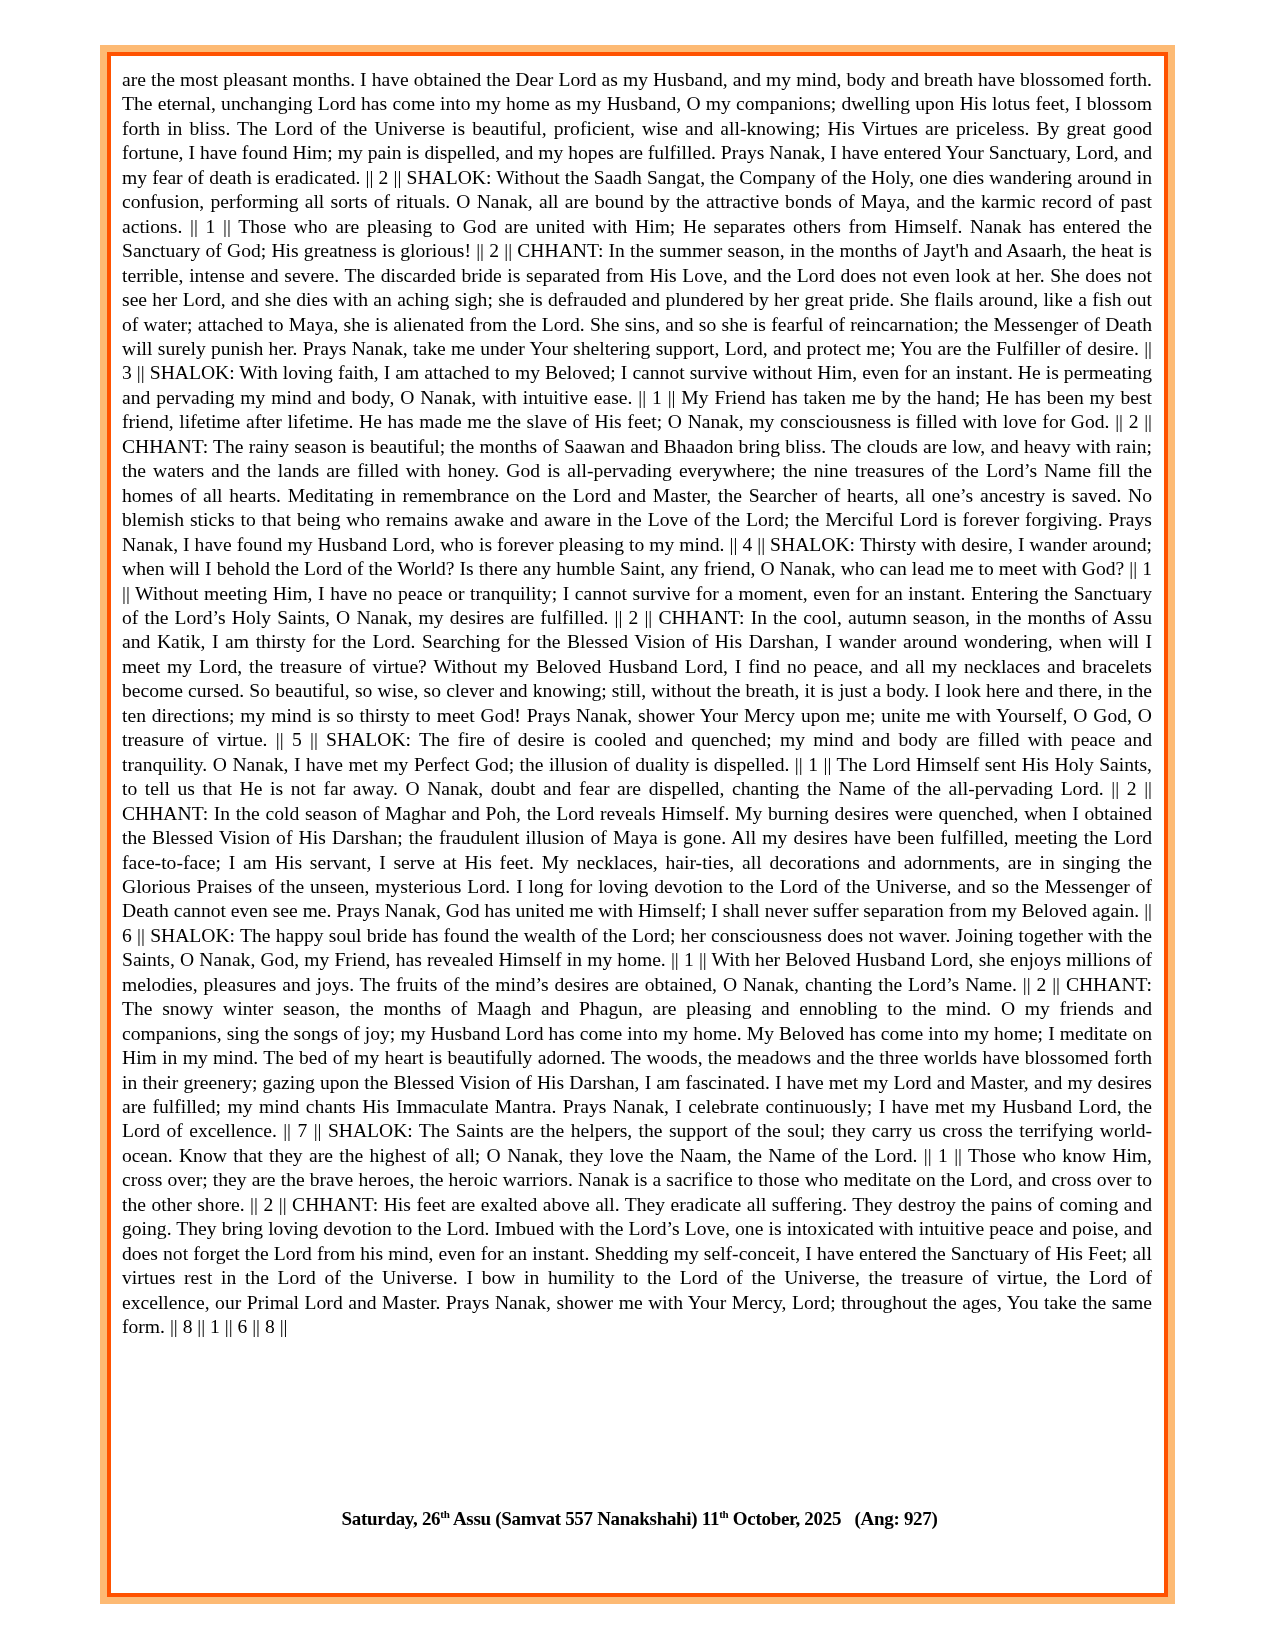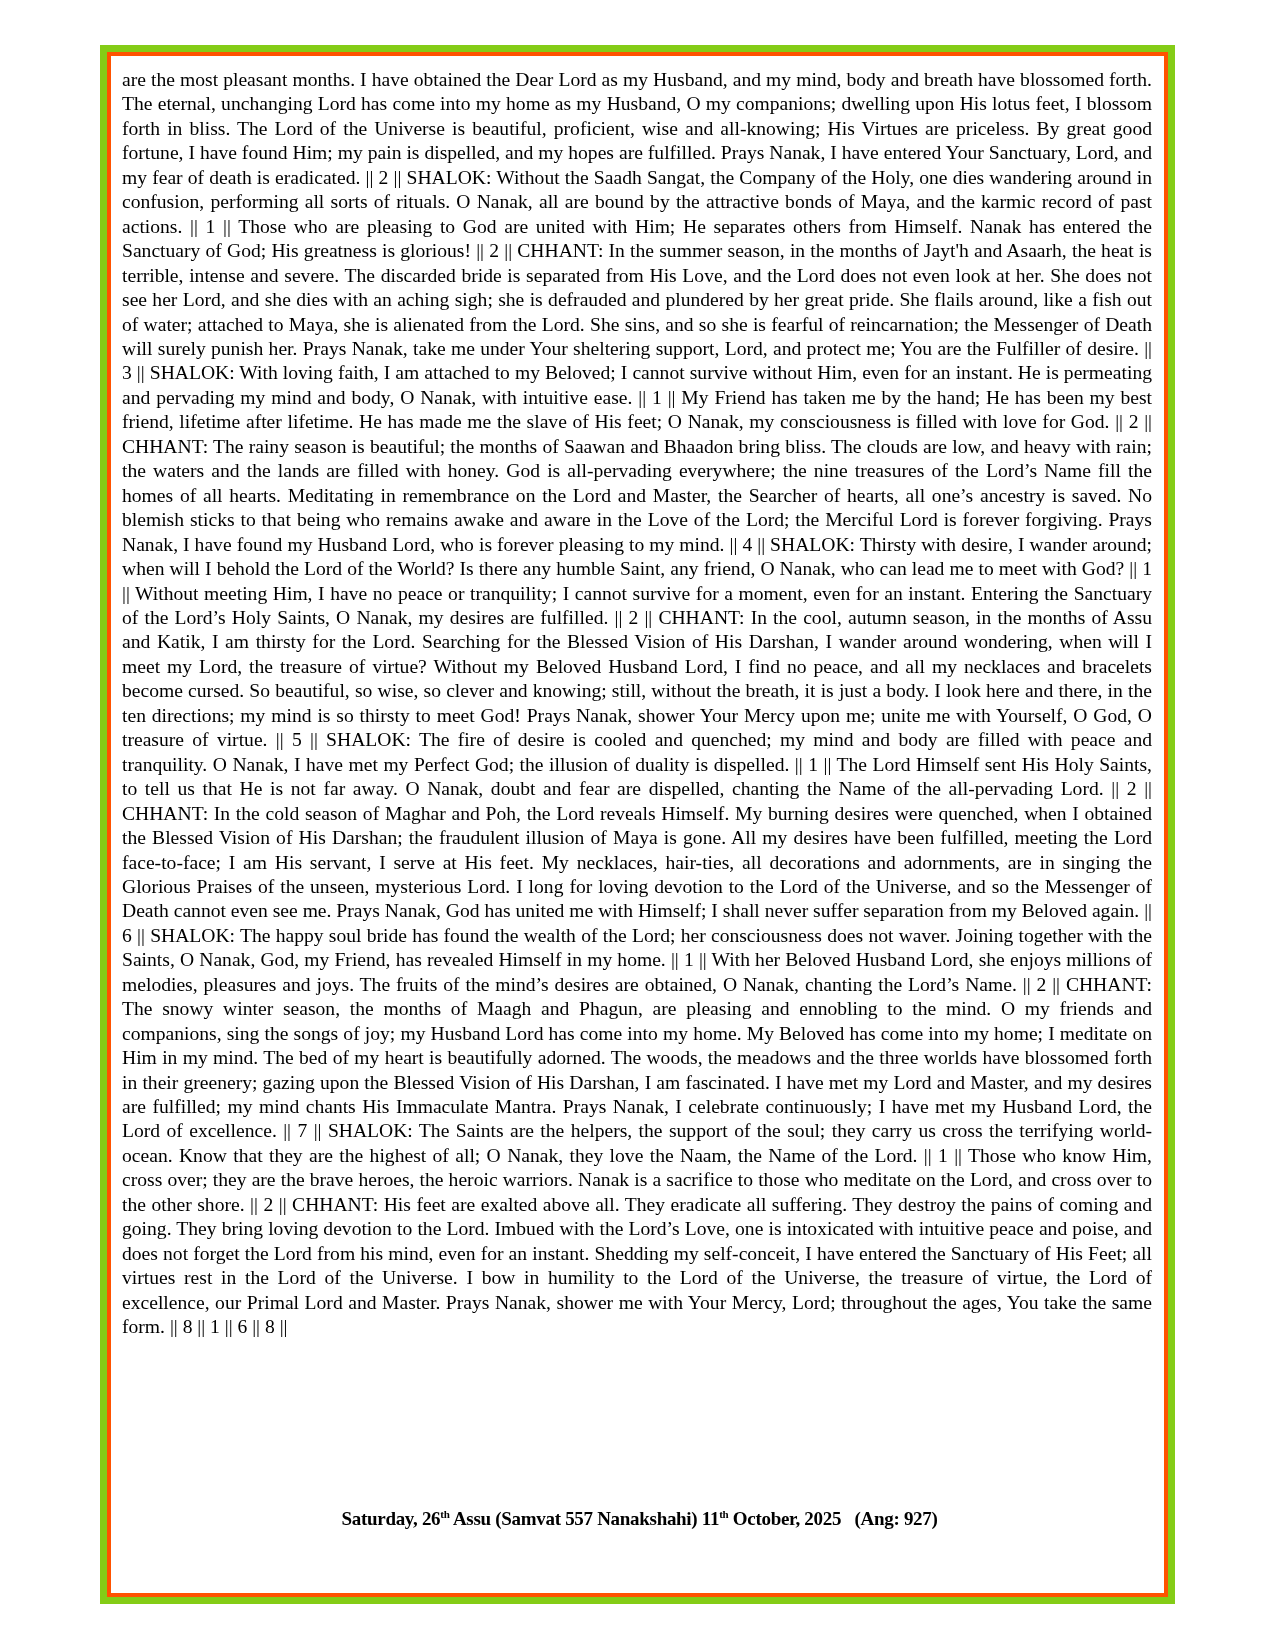--- a/index.html
+++ b/index.html
@@ -2,21 +2,21 @@
 <html><head>
 <meta charset="utf-8">
 <style>
   html, body { margin: 0; padding: 0; background: #ffffff; }
   body { width: 1275px; height: 1650px; position: relative; overflow: hidden; }
   .frame {
     position: absolute;
     left: 100px; top: 45px;
     width: 1075px; height: 1559px;
     box-sizing: border-box;
-    background: #84cc16;
+    background: #fdba74;
     padding: 7px;
   }
   .frame-inner {
     width: 100%; height: 100%;
     box-sizing: border-box;
     background: #ff5200;
     padding: 4px;
   }
   .page {
     width: 100%; height: 100%;

